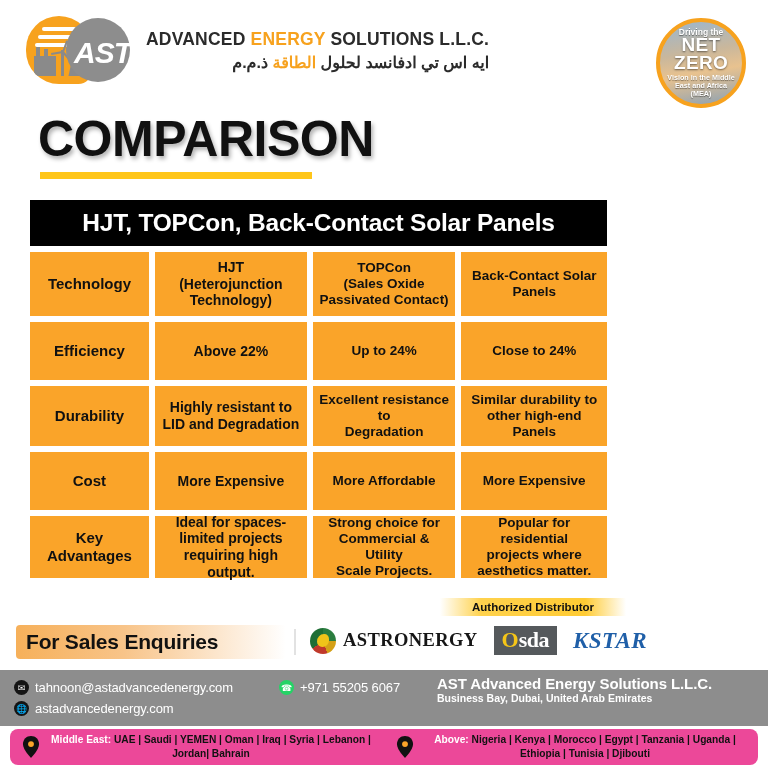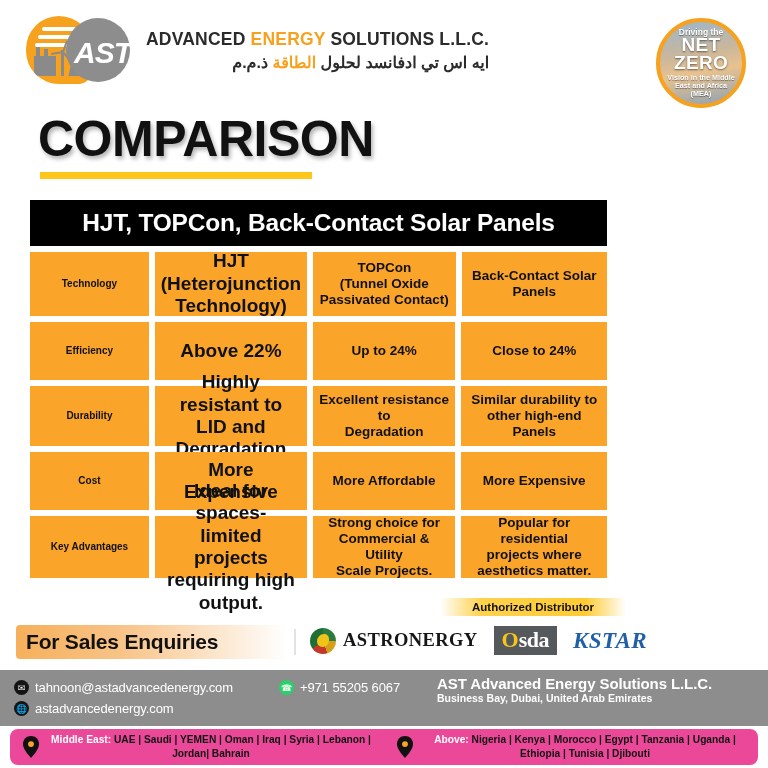--- a/index.html
+++ b/index.html
@@ -219,22 +219,22 @@
     font-weight: bold;
     display: flex;
     align-items: center;
     justify-content: center;
     text-align: center;
     box-sizing: border-box;
     padding: 4px 6px;
     line-height: 1.18;
     white-space: pre-line;
   }
-  .cell.c0 { width: 148px; font-size: 10px; }
-  .cell.c1 { width: 190px; font-size: 19px; }
+  .cell.c0 { width: 148px; font-size: 15px; }
+  .cell.c1 { width: 190px; font-size: 14px; }
   .cell.c2 { width: 178px; font-size: 13.5px; }
   .cell.c3 { width: 182px; font-size: 13.5px; }
   .trow.r0 .cell { height: 64px; }
   .trow.r1 .cell { height: 58px; }
   .trow.r2 .cell { height: 60px; }
   .trow.r3 .cell { height: 58px; }
   .trow.r4 .cell { height: 62px; }
 
   
   #auth-dist {
@@ -472,21 +472,21 @@
   <div id="table-header-bar">
     <div class="txt">HJT, TOPCon, Back-Contact Solar Panels</div>
   </div>
 
   <div class="trow r0">
     <div class="cell c0">Technology</div>
     <div class="cell c1">HJT
 (Heterojunction
 Technology)</div>
     <div class="cell c2">TOPCon
-(Tunnel Oxide
+(Sales Oxide
 Passivated Contact)</div>
     <div class="cell c3">Back-Contact Solar
 Panels</div>
   </div>
 
   <div class="trow r1">
     <div class="cell c0">Efficiency</div>
     <div class="cell c1">Above 22%</div>
     <div class="cell c2">Up to 24%</div>
     <div class="cell c3">Close to  24%</div>

